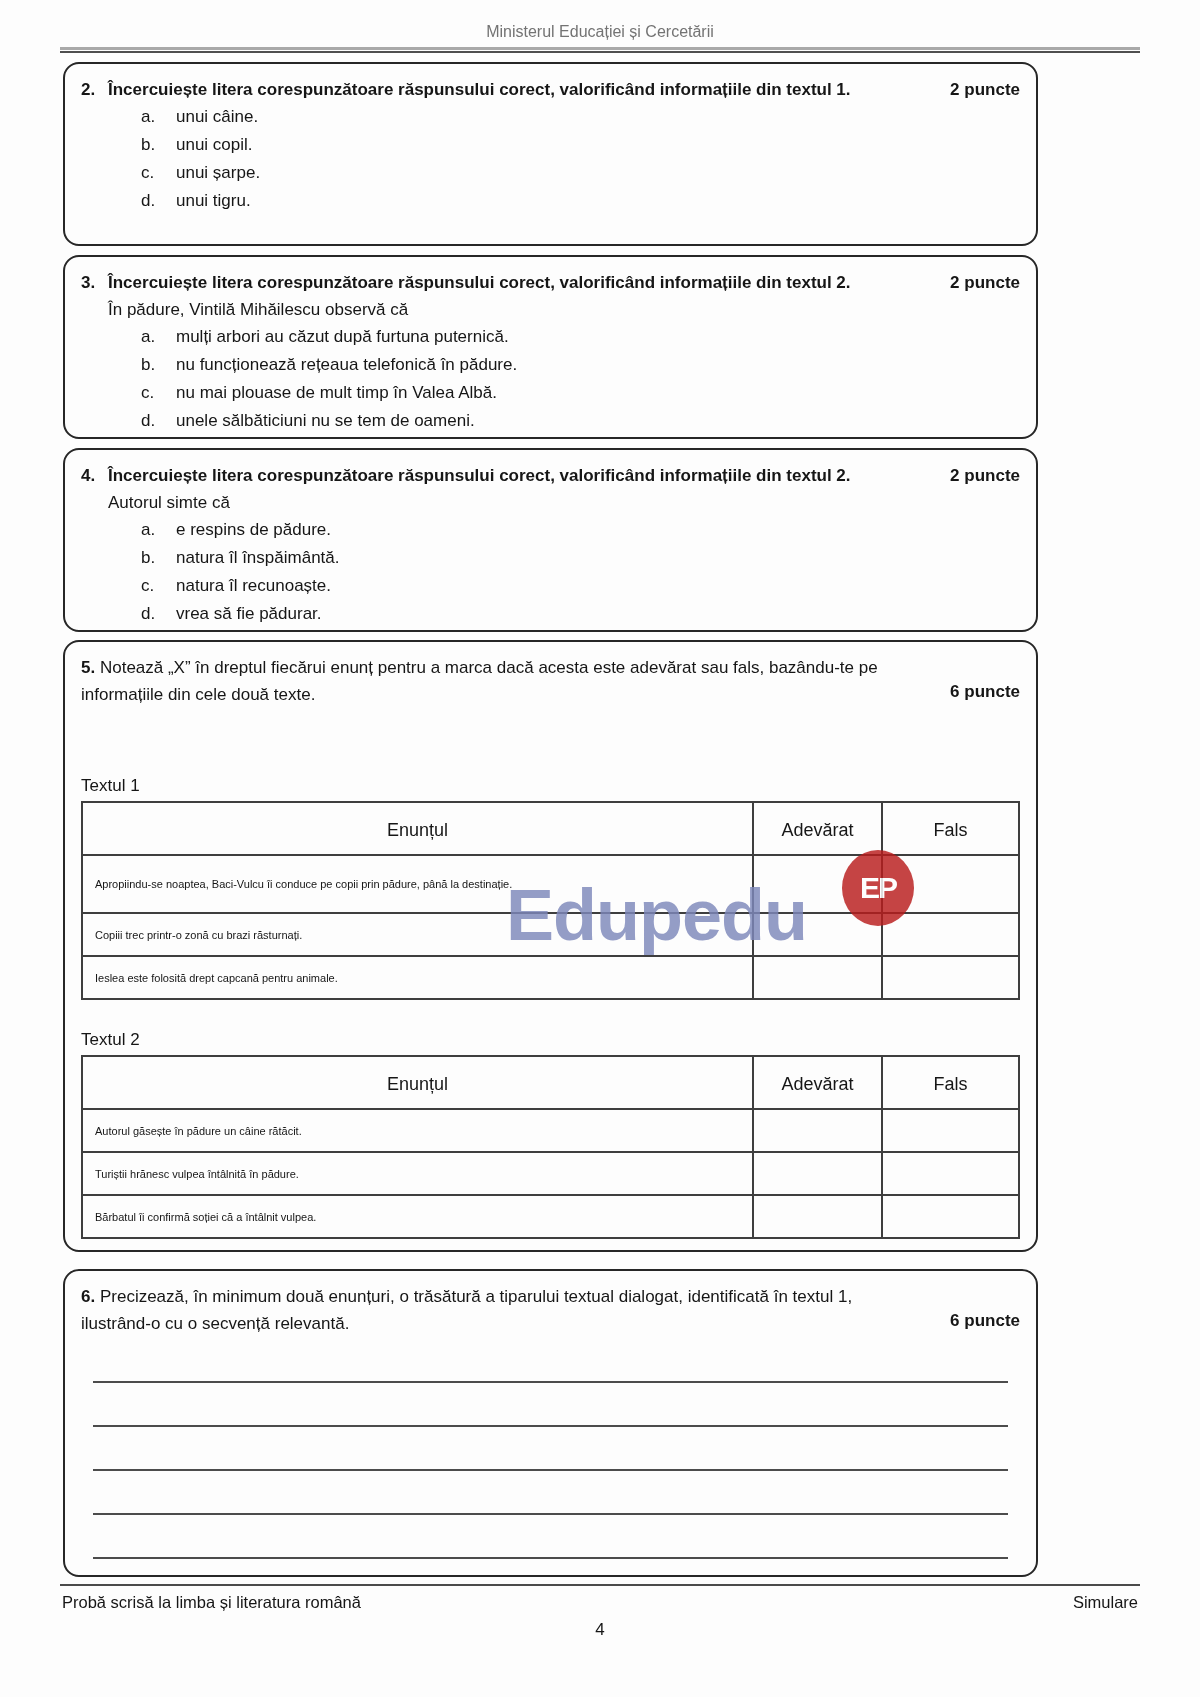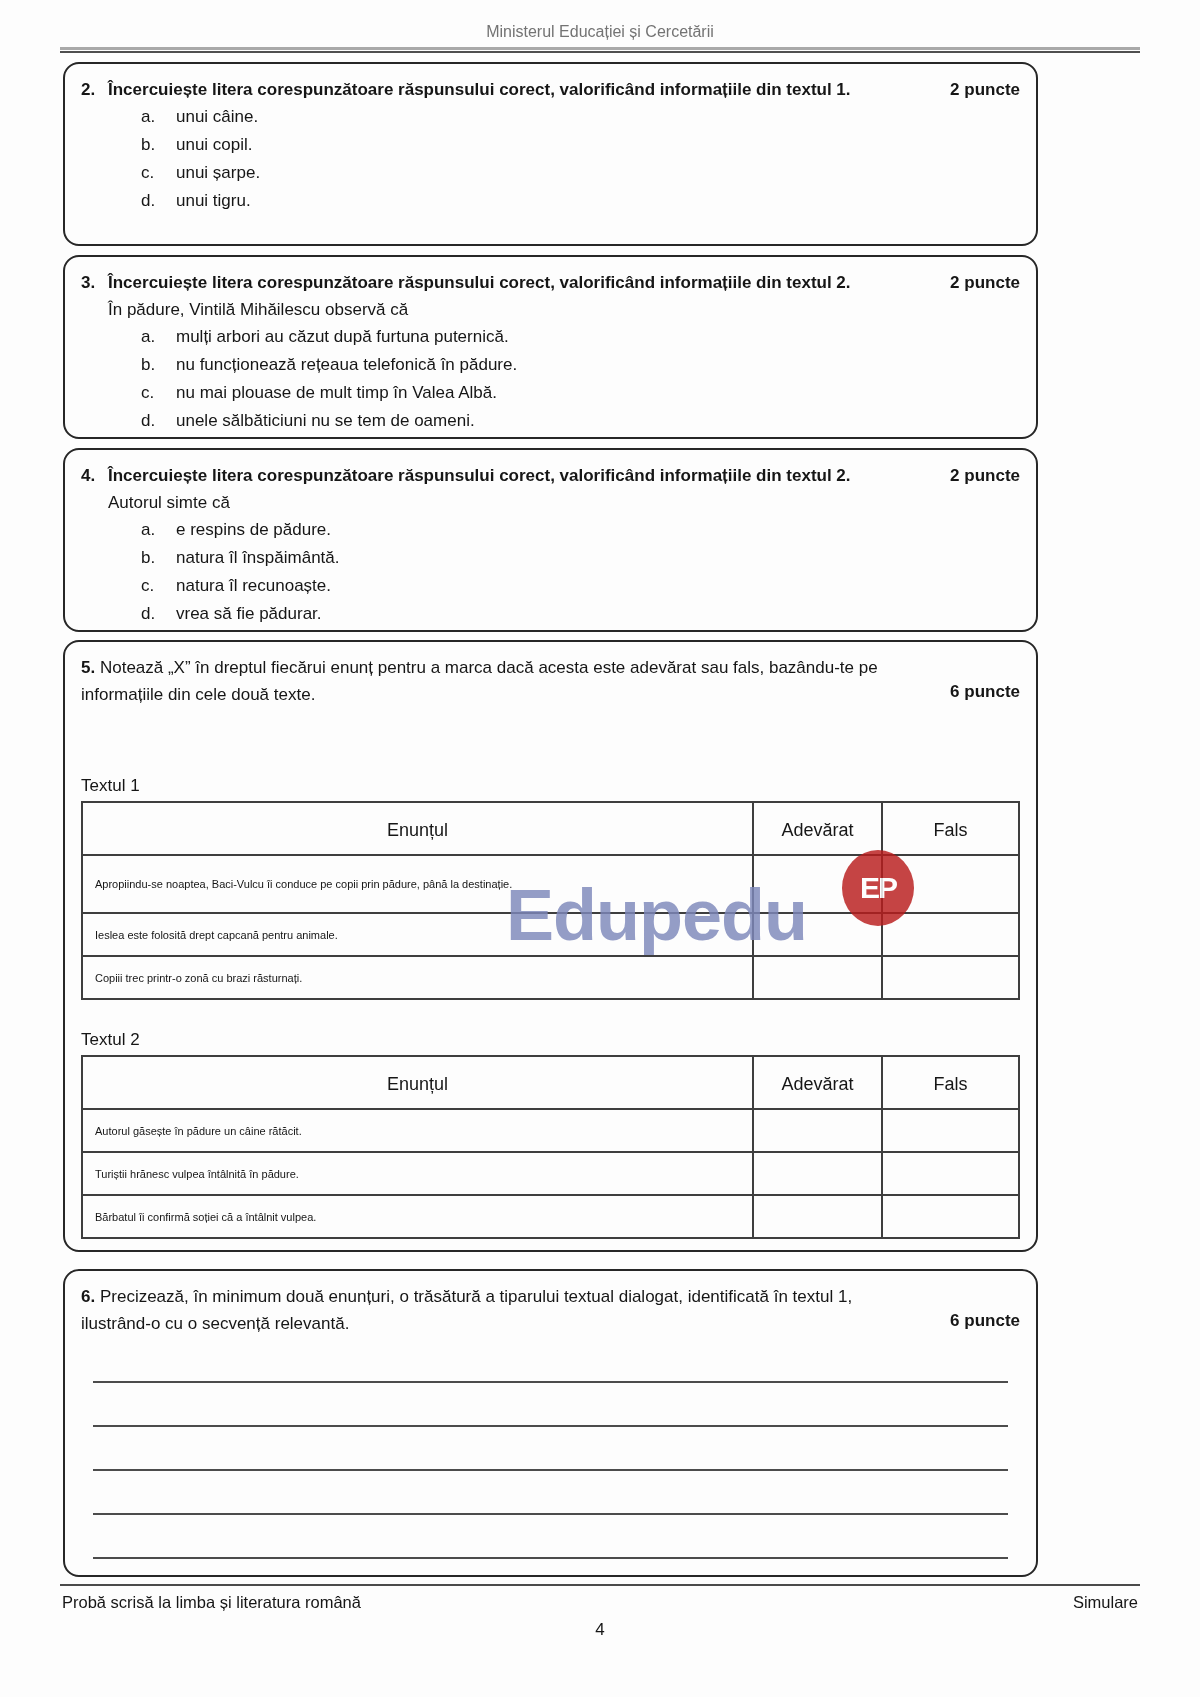--- a/index.html
+++ b/index.html
@@ -184,26 +184,26 @@
         <th>Enunțul</th>
         <th>Adevărat</th>
         <th>Fals</th>
       </tr>
       <tr class="drow-tall">
         <td class="enunt">Apropiindu-se noaptea, Baci-Vulcu îi conduce pe copii prin pădure, până la destinație.</td>
         <td></td>
         <td></td>
       </tr>
       <tr class="drow">
+        <td class="enunt">Copiii trec printr-o zonă cu brazi răsturnați.</td>
+        <td></td>
+        <td></td>
+      </tr>
+      <tr class="drow">
         <td class="enunt">Ieslea este folosită drept capcană pentru animale.</td>
-        <td></td>
-        <td></td>
-      </tr>
-      <tr class="drow">
-        <td class="enunt">Copiii trec printr-o zonă cu brazi răsturnați.</td>
         <td></td>
         <td></td>
       </tr>
     </tbody>
       </table>
 
     <div class="tbl-label second">Textul 2</div>
     <table class="tf-table">
       <colgroup>
           <col class="c-en">

